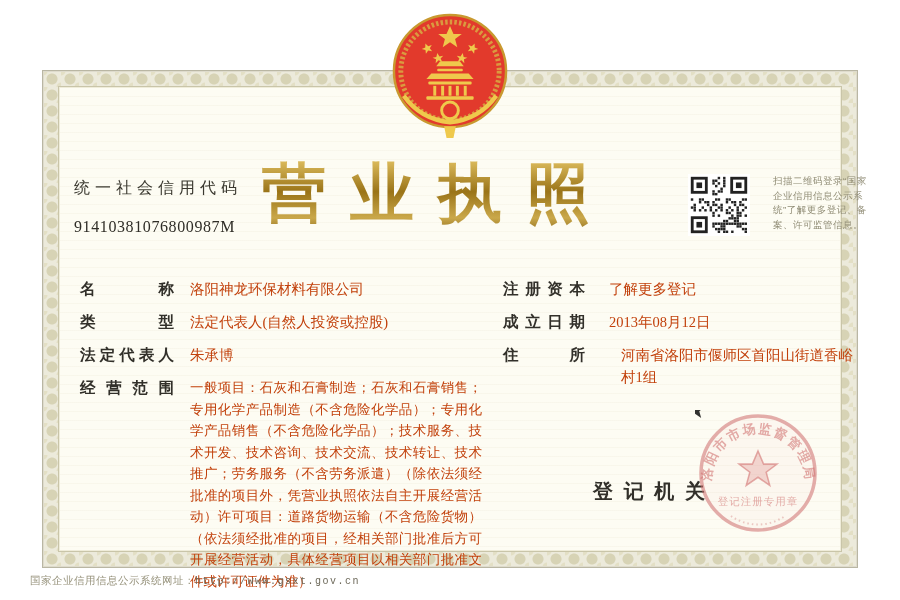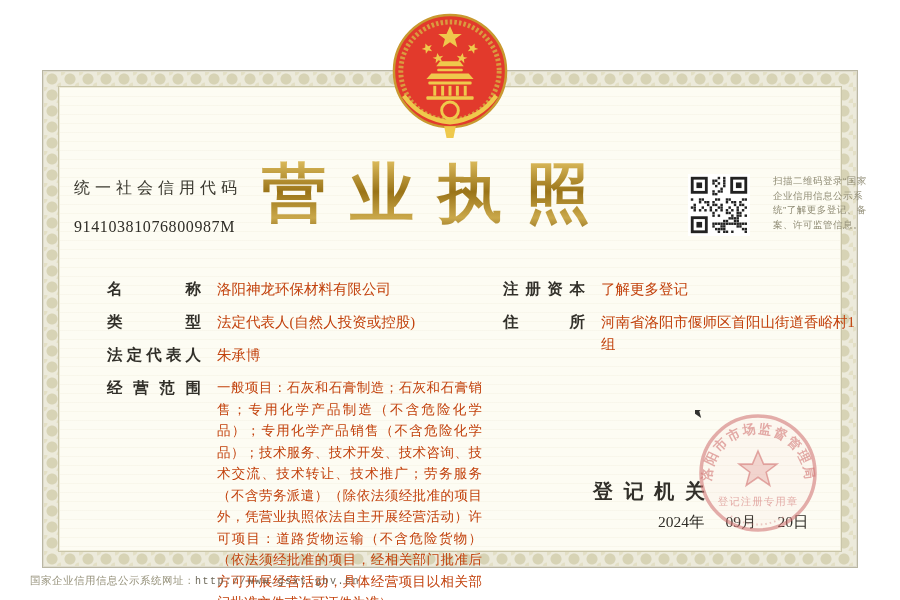--- a/index.html
+++ b/index.html
@@ -54,28 +54,28 @@
   .qr-caption{width:100px;font-size:9.5px;line-height:1.55;color:#8f8b74;letter-spacing:.5px;}
 
   
   .col-left{position:absolute;left:80px;top:278px;width:402px;}
   .col-right{position:absolute;left:503px;top:278px;width:358px;}
   .row{display:flex;align-items:flex-start;margin-bottom:11px;}
   .lbl{
     flex:0 0 auto;font-weight:bold;font-size:15.5px;color:#32302a;
     line-height:22px;text-align-last:justify;-moz-text-align-last:justify;
   }
-  .col-left .lbl{width:94px;margin-right:16px;margin-left:27px;}
-  .col-right .lbl{width:82px;margin-right:16px;}
+  .col-left .lbl{width:94px;margin-right:16px;}
+  .col-right .lbl{width:82px;margin-right:24px;}
   .val{
     font-family:"Liberation Serif","DejaVu Serif",serif;
     font-size:14.5px;color:#c2410c;line-height:22px;
   }
   .val.scope{width:292px;font-size:13.5px;line-height:21.5px;text-align:justify;}
-  .val.addr{width:262px;}
+  .val.addr{width:262px;margin-left:12px;}
 
   .reg-label{
     position:absolute;left:593px;top:478px;width:112px;
     font-weight:bold;font-size:20px;color:#32302a;
     text-align-last:justify;-moz-text-align-last:justify;
   }
   .reg-date{
     position:absolute;left:658px;top:512px;display:flex;gap:21px;
     font-family:"Liberation Serif","DejaVu Serif",serif;
     font-size:15.5px;color:#2f2d27;
@@ -285,31 +285,30 @@
       <span class="val scope">一般项目：石灰和石膏制造；石灰和石膏销售；专用化学产品制造（不含危险化学品）；专用化学产品销售（不含危险化学品）；技术服务、技术开发、技术咨询、技术交流、技术转让、技术推广；劳务服务（不含劳务派遣）（除依法须经批准的项目外，凭营业执照依法自主开展经营活动）许可项目：道路货物运输（不含危险货物）（依法须经批准的项目，经相关部门批准后方可开展经营活动，具体经营项目以相关部门批准文件或许可证件为准）</span>
     </div>
   </div>
 
   <div class="col-right">
     <div class="row">
       <span class="lbl">注册资本</span>
       <span class="val">了解更多登记</span>
     </div>
     <div class="row">
+      <span class="lbl">成立日期</span>
+      <span class="val">2013年08月12日</span>
+    </div>
+    <div class="row">
       <span class="lbl">住所</span>
       <span class="val addr">河南省洛阳市偃师区首阳山街道香峪村1组</span>
     </div>
   </div>
 
   <div class="reg-label">登记机关</div>
-  <div class="reg-date">
-    <span>2024年</span>
-    <span>09月</span>
-    <span>20日</span>
-  </div>
 
   <div class="seal">
     <svg viewBox="0 0 126 126" width="126" height="126">
       <defs>
         <path id="sealArc" d="M 16 70 A 47 47 0 1 1 110 70" fill="none"></path>
       </defs>
       <circle cx="63" cy="63" r="57" fill="rgba(236,186,186,0.10)" stroke="rgba(207,111,111,0.7)" stroke-width="3.5"></circle>
       <use href="#st"></use>
       <g transform="translate(63,60) scale(1.9)">
         <polygon points="0,-10 2.94,-3.09 10,-3.09 4.3,1.18 6.18,8.09 0,3.82 -6.18,8.09 -4.3,1.18 -10,-3.09 -2.94,-3.09" fill="rgba(214,120,120,0.35)" stroke="rgba(205,95,95,0.65)" stroke-width="0.8"></polygon>

